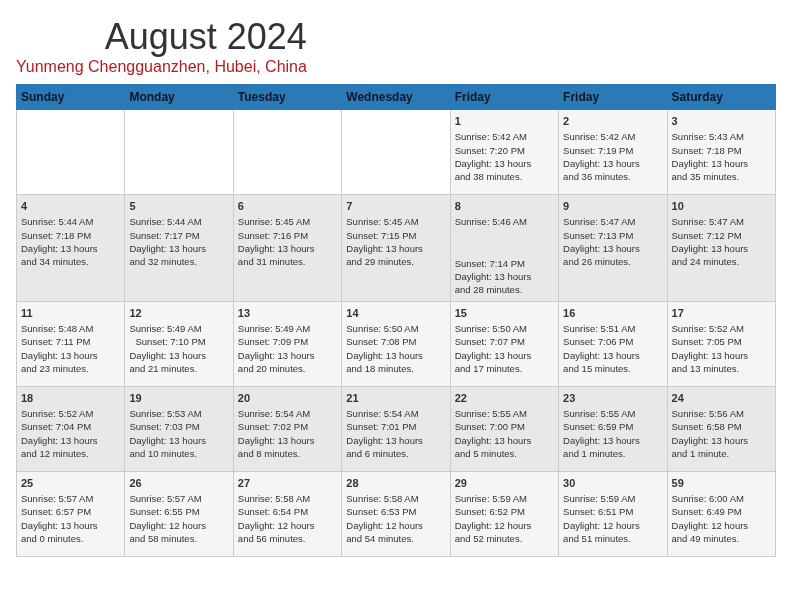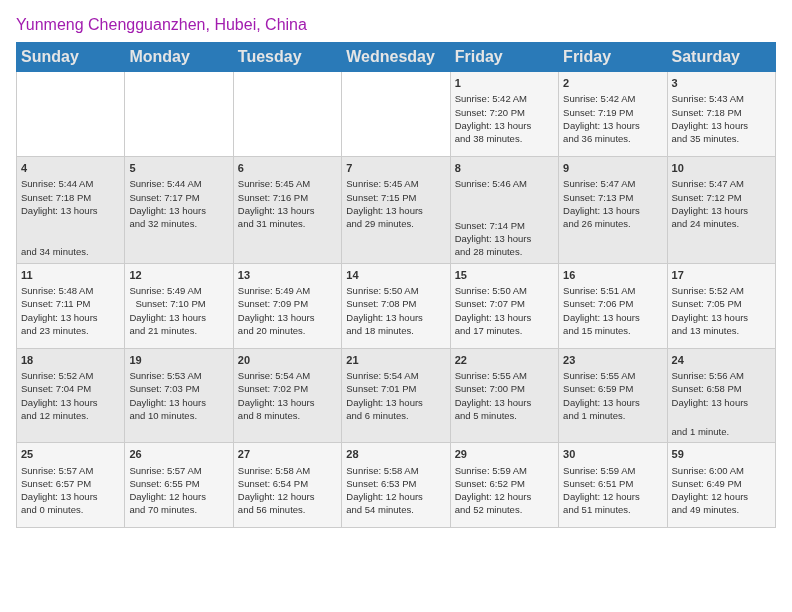--- a/index.html
+++ b/index.html
@@ -33,32 +33,32 @@
     .title-section {
       text-align: right;
     }
     .month-title {
       font-size: 36px;
       font-weight: normal;
       color: #333;
     }
     .location-title {
       font-size: 16px;
-      color: #a21caf;
+      color: #b91c1c;
       font-weight: normal;
     }
     .calendar-table {
       width: 100%;
       border-collapse: collapse;
       table-layout: fixed;
     }
     .calendar-table thead tr th {
       background-color: #2a7ab8;
-      color: #e5e5e5;
-      font-size: 16px;
+      color: #0f172a;
+      font-size: 12px;
       font-weight: bold;
       padding: 5px 4px;
       text-align: left;
       border: 1px solid #2a7ab8;
     }
     .calendar-table tbody tr td {
       vertical-align: top;
       border: 1px solid #ccc;
       padding: 4px 4px;
       font-size: 9.5px;
@@ -81,20 +81,21 @@
     }
     .empty-cell {
       background: #fff !important;
     }
   </style>
 </head>
 <body>
 
 <div class="header-section">
   <div class="title-section">
+    <div class="month-title">August 2024</div>
     <div class="location-title">Yunmeng Chengguanzhen, Hubei, China</div>
   </div>
 </div>
 
 <table class="calendar-table">
   <thead>
     <tr>
       <th>Sunday</th>
       <th>Monday</th>
       <th>Tuesday</th>
@@ -131,21 +132,21 @@
           <span style="display: block;">Daylight: 13 hours</span>
           <span style="display: block;">and 35 minutes.</span>
         </td>
       </tr>
       <tr>
         <td>
           <span class="day-number">4</span>
           <span style="display: block;">Sunrise: 5:44 AM</span>
           <span style="display: block;">Sunset: 7:18 PM</span>
           <span style="display: block;">Daylight: 13 hours</span>
-          <span style="display: block; margin-top: 28px;">and 34 minutes.</span>
+          <span style="display: block;">and 34 minutes.</span>
         </td>
         <td>
           <span class="day-number">5</span>
           <span style="display: block;">Sunrise: 5:44 AM</span>
           <span style="display: block;">Sunset: 7:17 PM</span>
           <span style="display: block;">Daylight: 13 hours</span>
           <span style="display: block;">and 32 minutes.</span>
         </td>
         <td>
           <span class="day-number">6</span>
@@ -275,37 +276,37 @@
           <span style="display: block;">Sunrise: 5:55 AM</span>
           <span style="display: block;">Sunset: 6:59 PM</span>
           <span style="display: block;">Daylight: 13 hours</span>
           <span style="display: block;">and 1 minutes.</span>
         </td>
         <td>
           <span class="day-number">24</span>
           <span style="display: block;">Sunrise: 5:56 AM</span>
           <span style="display: block;">Sunset: 6:58 PM</span>
           <span style="display: block;">Daylight: 13 hours</span>
-          <span style="display: block; margin-top: 16px;">and 1 minute.</span>
+          <span style="display: block;">and 1 minute.</span>
         </td>
       </tr>
       <tr>
         <td>
           <span class="day-number">25</span>
           <span style="display: block;">Sunrise: 5:57 AM</span>
           <span style="display: block;">Sunset: 6:57 PM</span>
           <span style="display: block;">Daylight: 13 hours</span>
           <span style="display: block;">and 0 minutes.</span>
         </td>
         <td>
           <span class="day-number">26</span>
           <span style="display: block;">Sunrise: 5:57 AM</span>
           <span style="display: block;">Sunset: 6:55 PM</span>
           <span style="display: block;">Daylight: 12 hours</span>
-          <span style="display: block;">and 70 minutes.</span>
+          <span style="display: block;">and 58 minutes.</span>
         </td>
         <td>
           <span class="day-number">27</span>
           <span style="display: block;">Sunrise: 5:58 AM</span>
           <span style="display: block;">Sunset: 6:54 PM</span>
           <span style="display: block;">Daylight: 12 hours</span>
           <span style="display: block;">and 56 minutes.</span>
         </td>
         <td>
           <span class="day-number">28</span>

